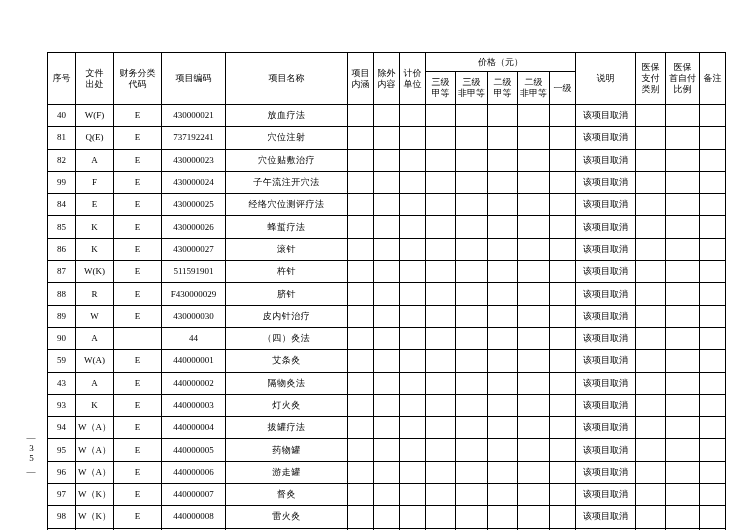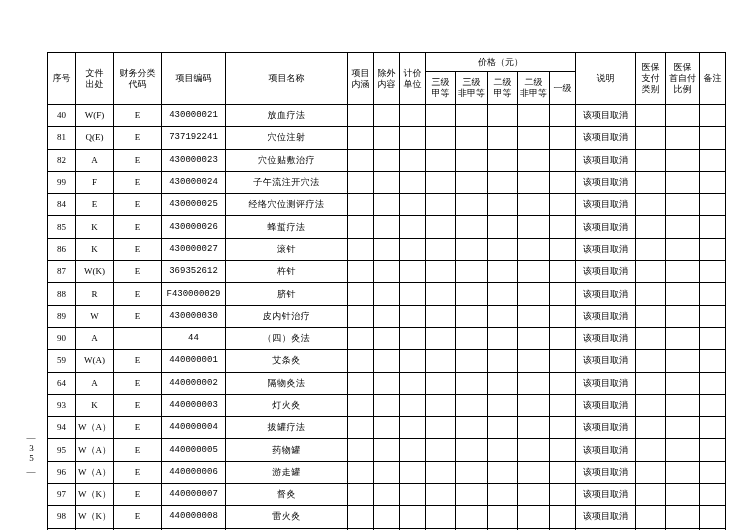--- a/index.html
+++ b/index.html
@@ -63,21 +63,21 @@
     overflow: hidden;
     white-space: nowrap;
   }
   thead td {
     font-size: 9px;
     line-height: 11px;
   }
   .hdr-tall { height: 50px; }
   .row td { height: 21.3px; }
   .name-cell { font-size: 9.5px; letter-spacing: 0.5px; }
-  .code-cell { font-family: Liberation Mono, monospace; font-size: 9px; }
+  .code-cell { font-family: Liberation Serif, serif; font-size: 9px; }
   .note-cell { font-size: 9px; margin-top: 48px; }
   .two-line { line-height: 11px; }
 </style>
 </head>
 <body>
 
 <div class="page">
 
   <div class="page-marker">
     <span class="dash-top">—</span>
@@ -260,21 +260,21 @@
           <td></td>
           <td class="note-cell">该项目取消</td>
           <td></td>
           <td></td>
           <td></td>
         </tr>
         <tr class="row">
           <td>87</td>
           <td>W(K)</td>
           <td>E</td>
-          <td class="code-cell">369352612</td>
+          <td class="code-cell">511591901</td>
           <td class="name-cell">杵针</td>
           <td></td>
           <td></td>
           <td></td>
           <td></td>
           <td></td>
           <td></td>
           <td></td>
           <td></td>
           <td class="note-cell">该项目取消</td>
@@ -352,21 +352,21 @@
           <td></td>
           <td></td>
           <td></td>
           <td></td>
           <td class="note-cell">该项目取消</td>
           <td></td>
           <td></td>
           <td></td>
         </tr>
         <tr class="row">
-          <td>64</td>
+          <td>43</td>
           <td>A</td>
           <td>E</td>
           <td class="code-cell">440000002</td>
           <td class="name-cell">隔物灸法</td>
           <td></td>
           <td></td>
           <td></td>
           <td></td>
           <td></td>
           <td></td>

